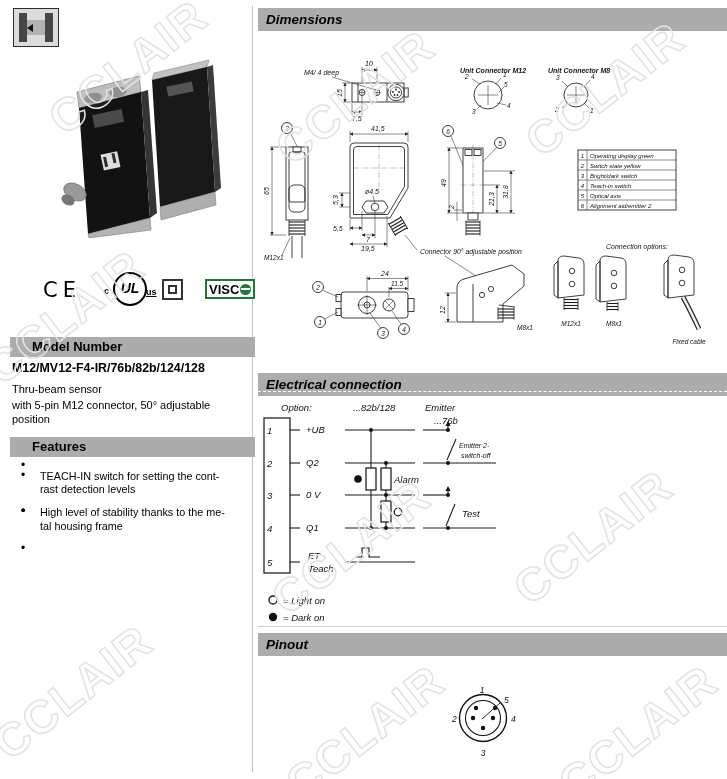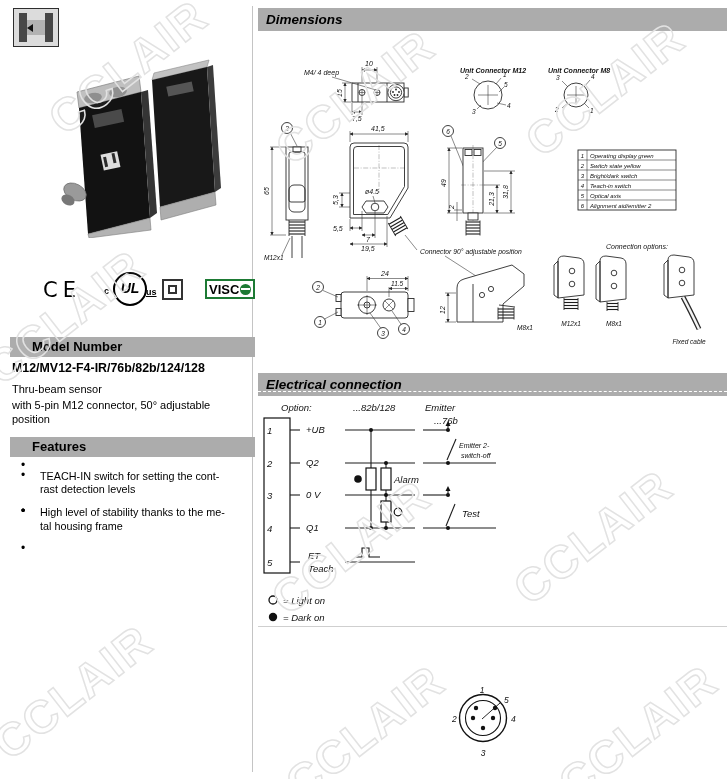--- a/index.html
+++ b/index.html
@@ -528,20 +528,21 @@
     </g>
 
     <g>
       <circle cx="15" cy="200" r="4" fill="#fff" stroke="#111" stroke-width="1.3"></circle>
       <text x="25" y="204" font-size="9.5">= Light on</text>
       <circle cx="15" cy="217" r="4.2" fill="#111"></circle>
       <text x="25" y="221" font-size="9.5">= Dark on</text>
     </g>
   </svg>
 
+  <div class="hbar" id="hb-pin">Pinout</div>
 
   <svg id="svg-pin" width="469" height="118" viewBox="0 0 469 118">
     <g>
       <circle cx="225" cy="60" r="23.5" fill="none" stroke="#111" stroke-width="1.4"></circle>
       <circle cx="225" cy="60" r="17.5" fill="none" stroke="#111" stroke-width="1.1"></circle>
       <circle cx="218" cy="50" r="2.2" fill="#111"></circle>
       <circle cx="237" cy="50" r="2.2" fill="#111"></circle>
       <circle cx="215" cy="60" r="2.2" fill="#111"></circle>
       <circle cx="235" cy="60" r="2.2" fill="#111"></circle>
       <circle cx="225" cy="70" r="2.2" fill="#111"></circle>

